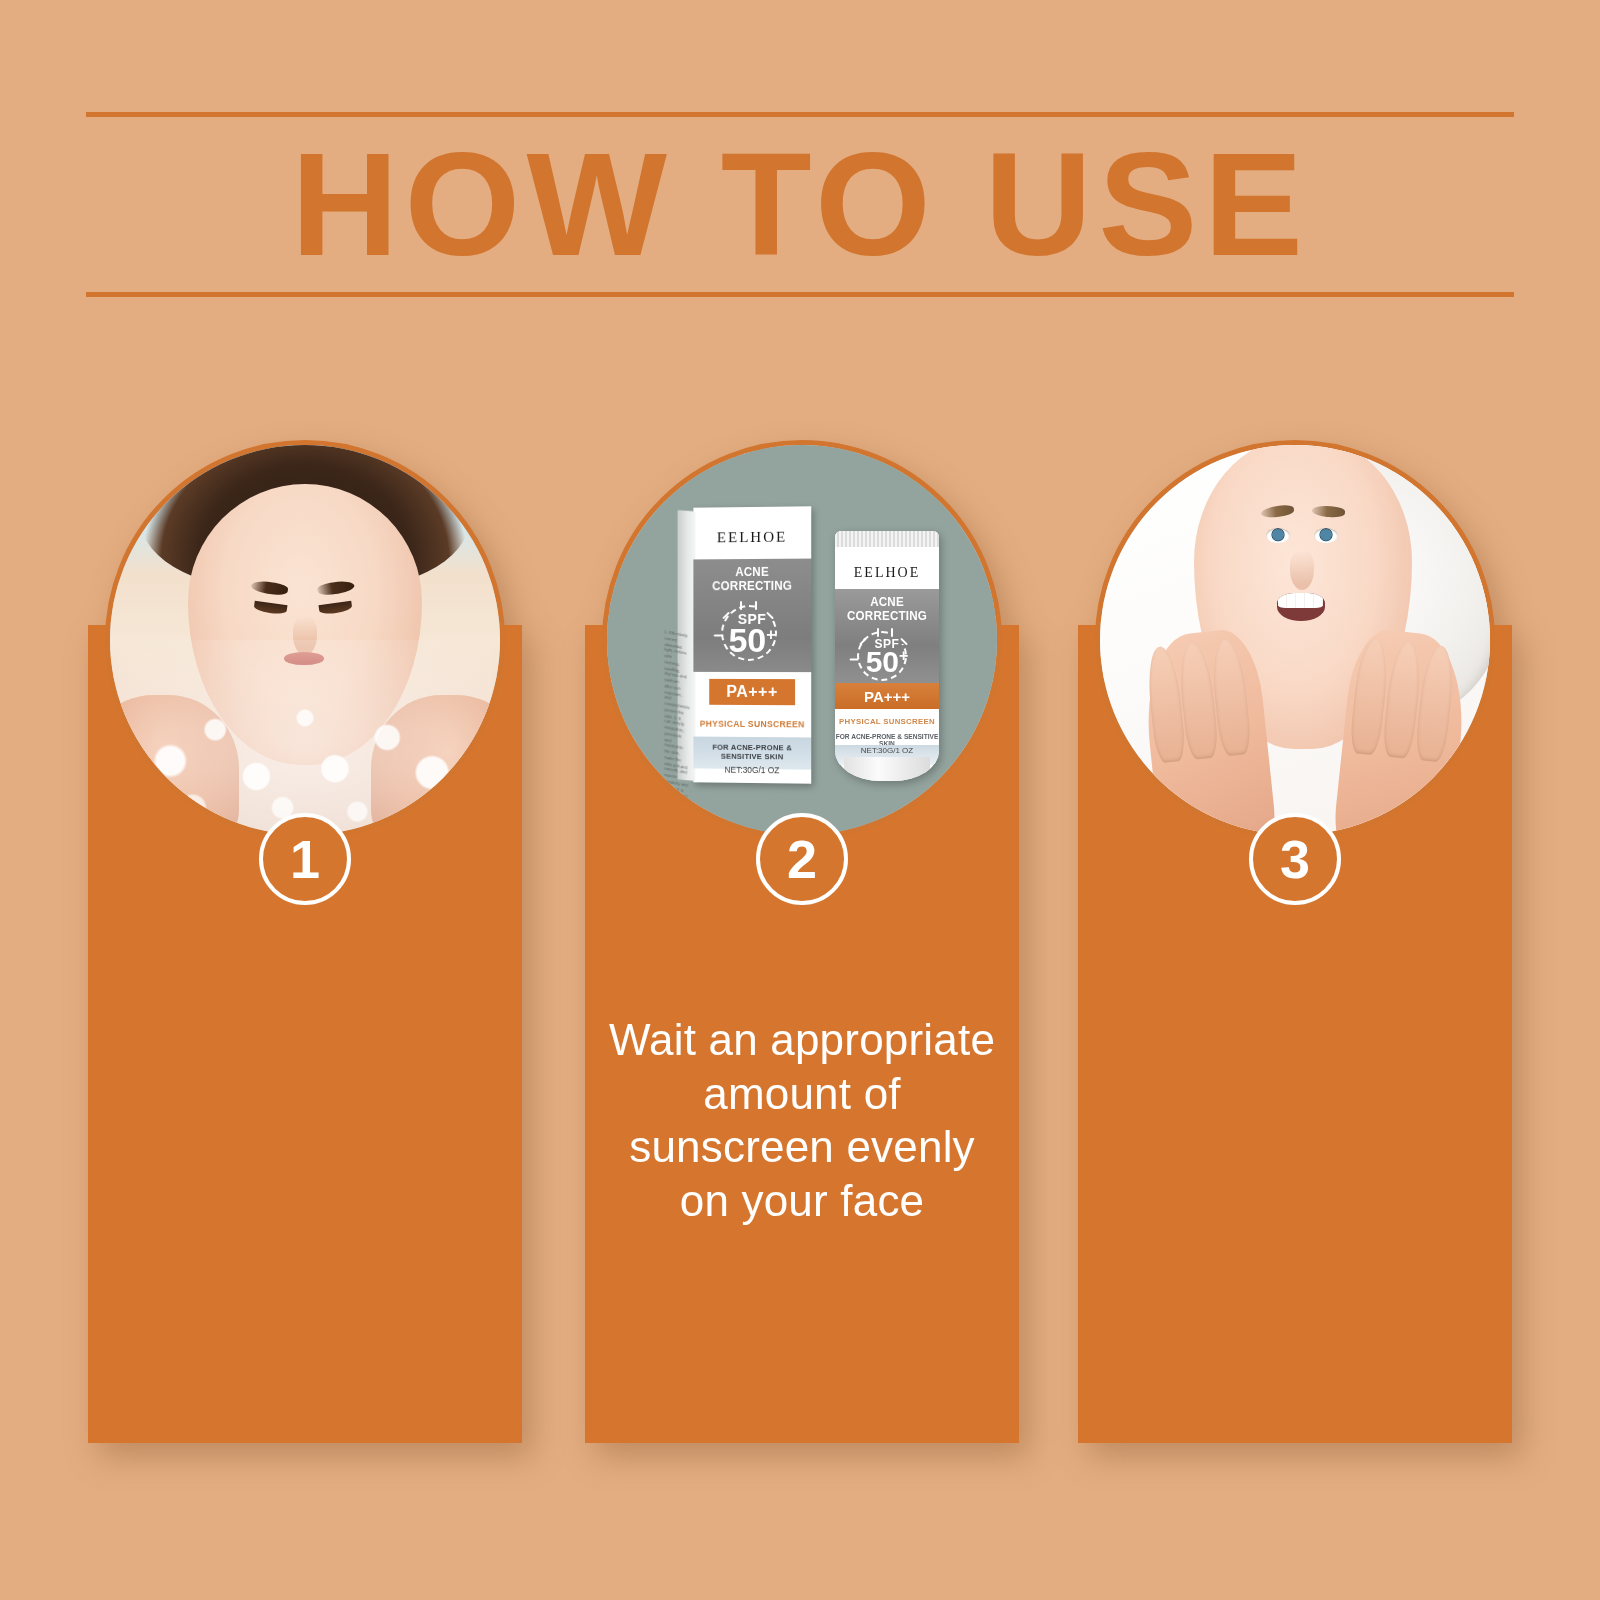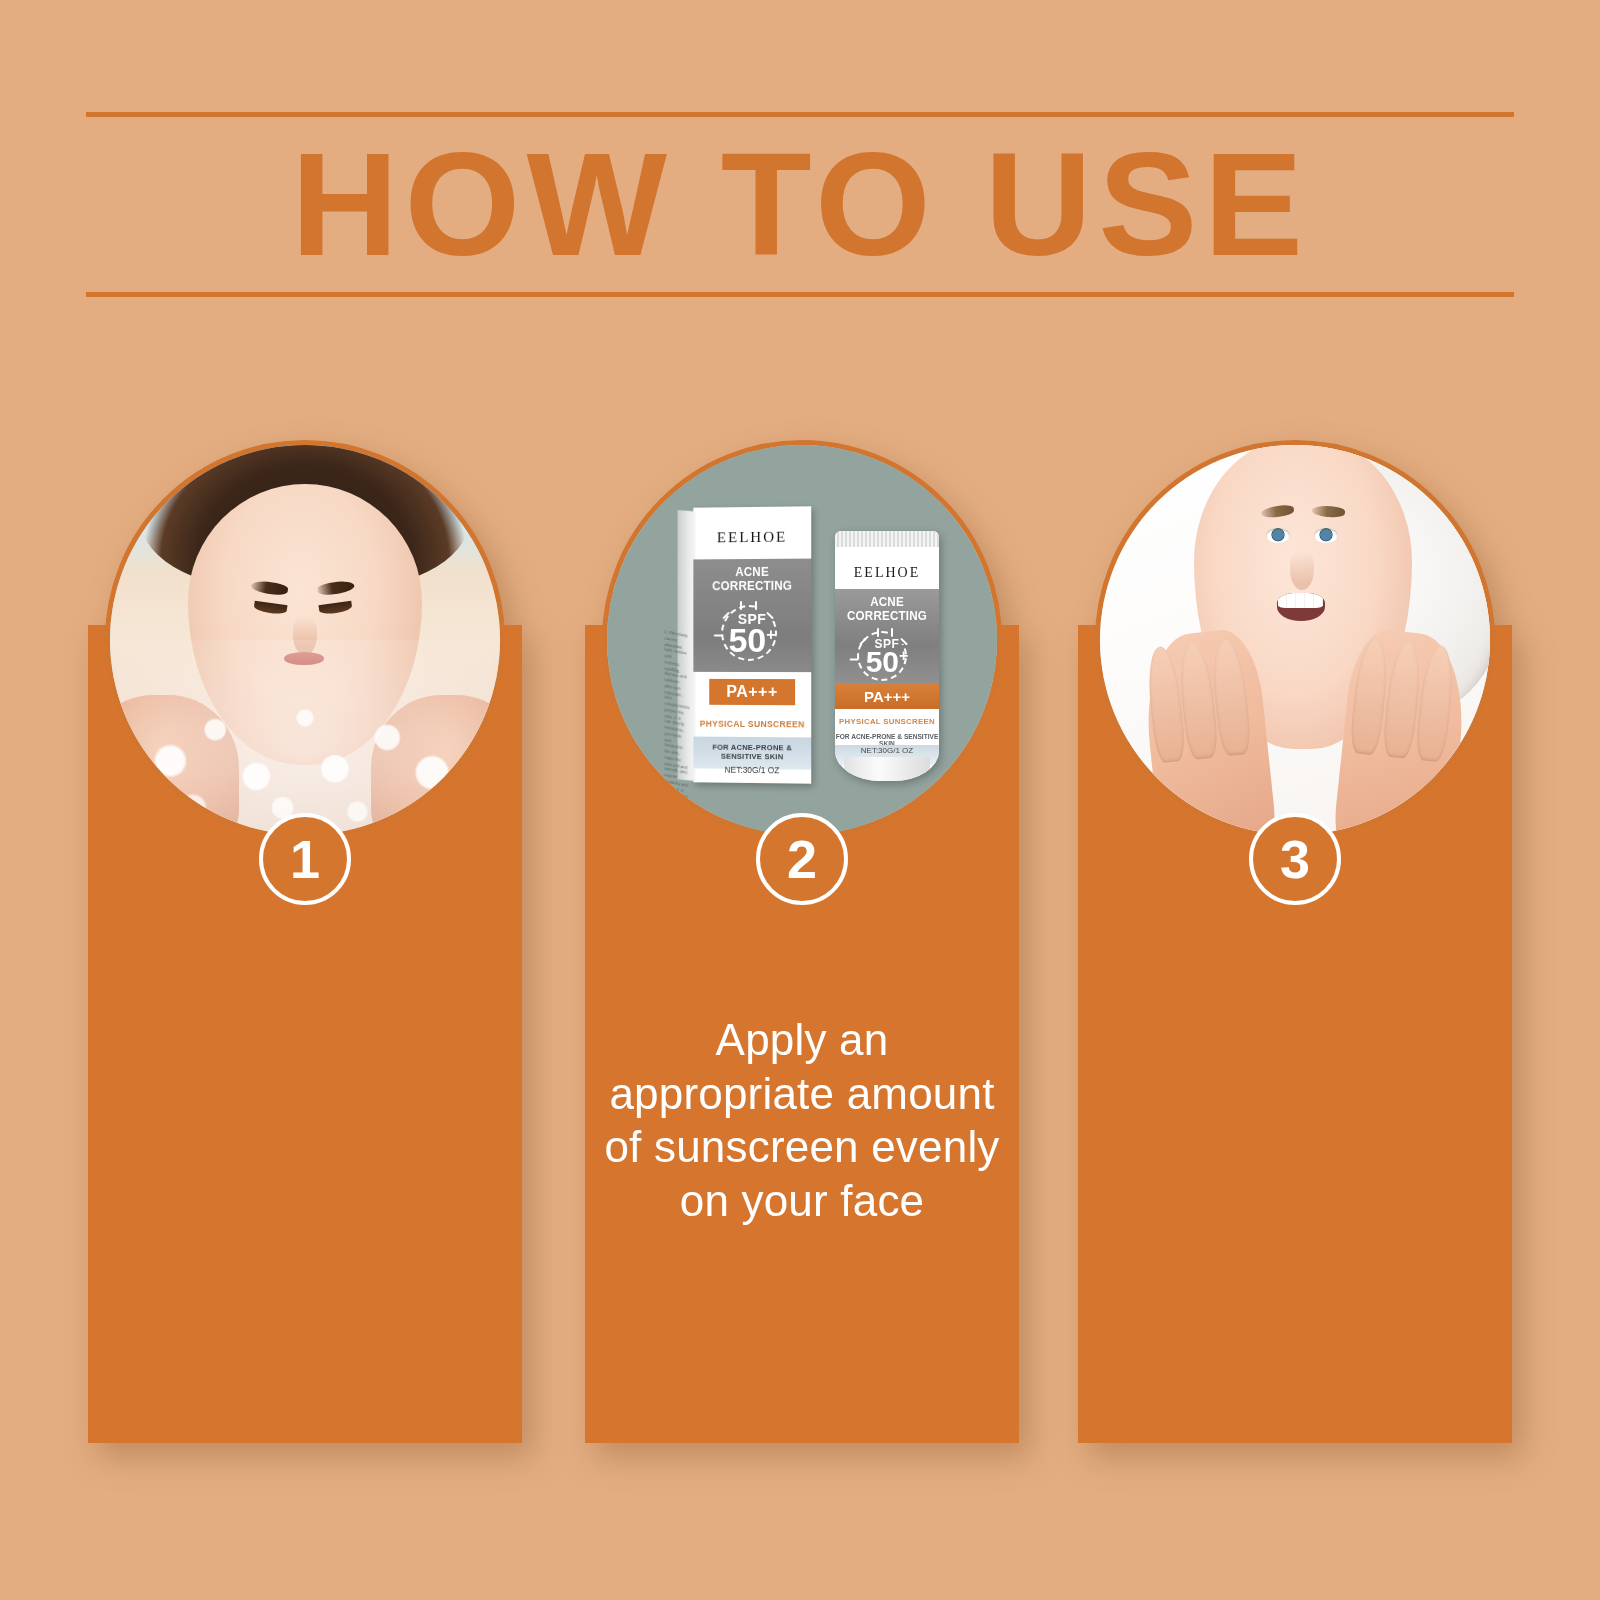--- a/index.html
+++ b/index.html
@@ -529,21 +529,21 @@
         <div class="tube-acne">FOR ACNE-PRONE &amp; SENSITIVE SKIN</div>
         <div class="tube-blue"></div>
         <div class="tube-net">NET:30G/1 OZ</div>
         <div class="tube-cap"></div>
       </div>
 
     </div>
   </div>
 
   <div class="badge">2</div>
-  <div class="caption" id="cap-2">Apply an appropriate amount of sunscreen evenly on your face</div>
+  <div class="caption" id="cap-2">Wait an appropriate amount of sunscreen evenly on your face</div>
 </div>
 
 <div class="card" id="card-3">
 
   <div class="bubble">
     <div class="photo p3">
       <div class="p3-towel"></div>
       <div class="p3-face">
         <div class="p3-brow-l"></div>
         <div class="p3-brow-r"></div>

